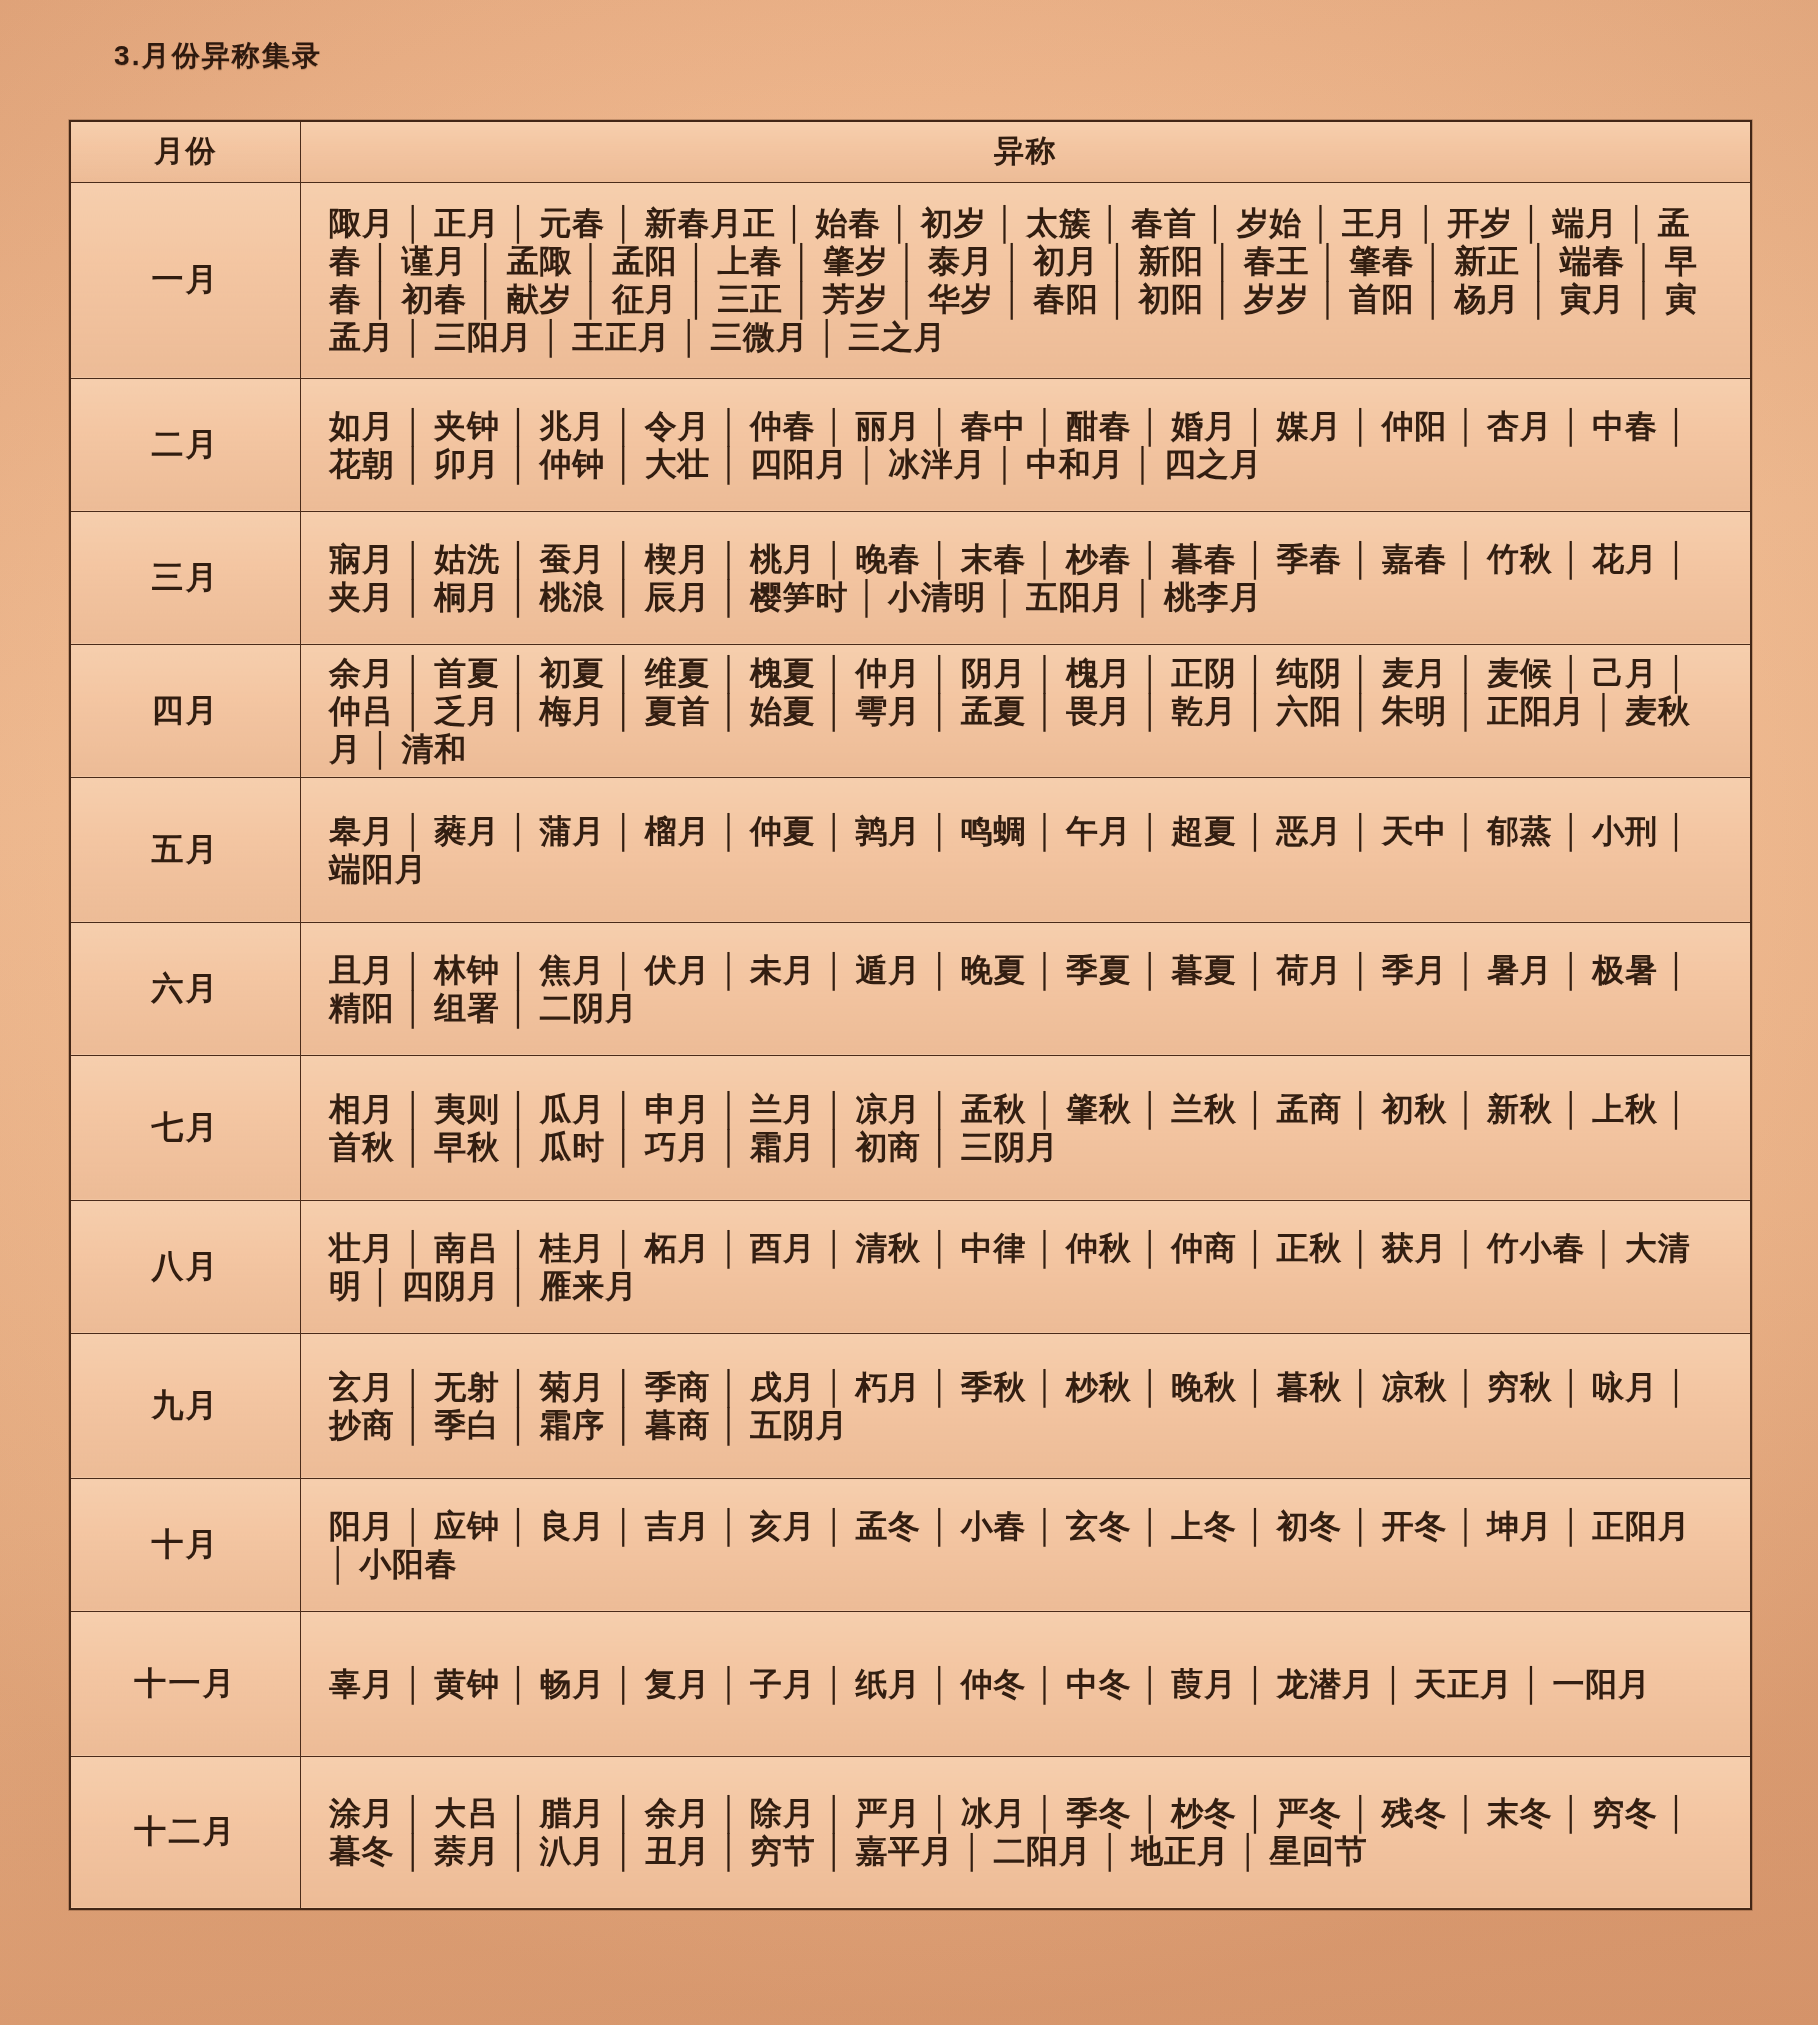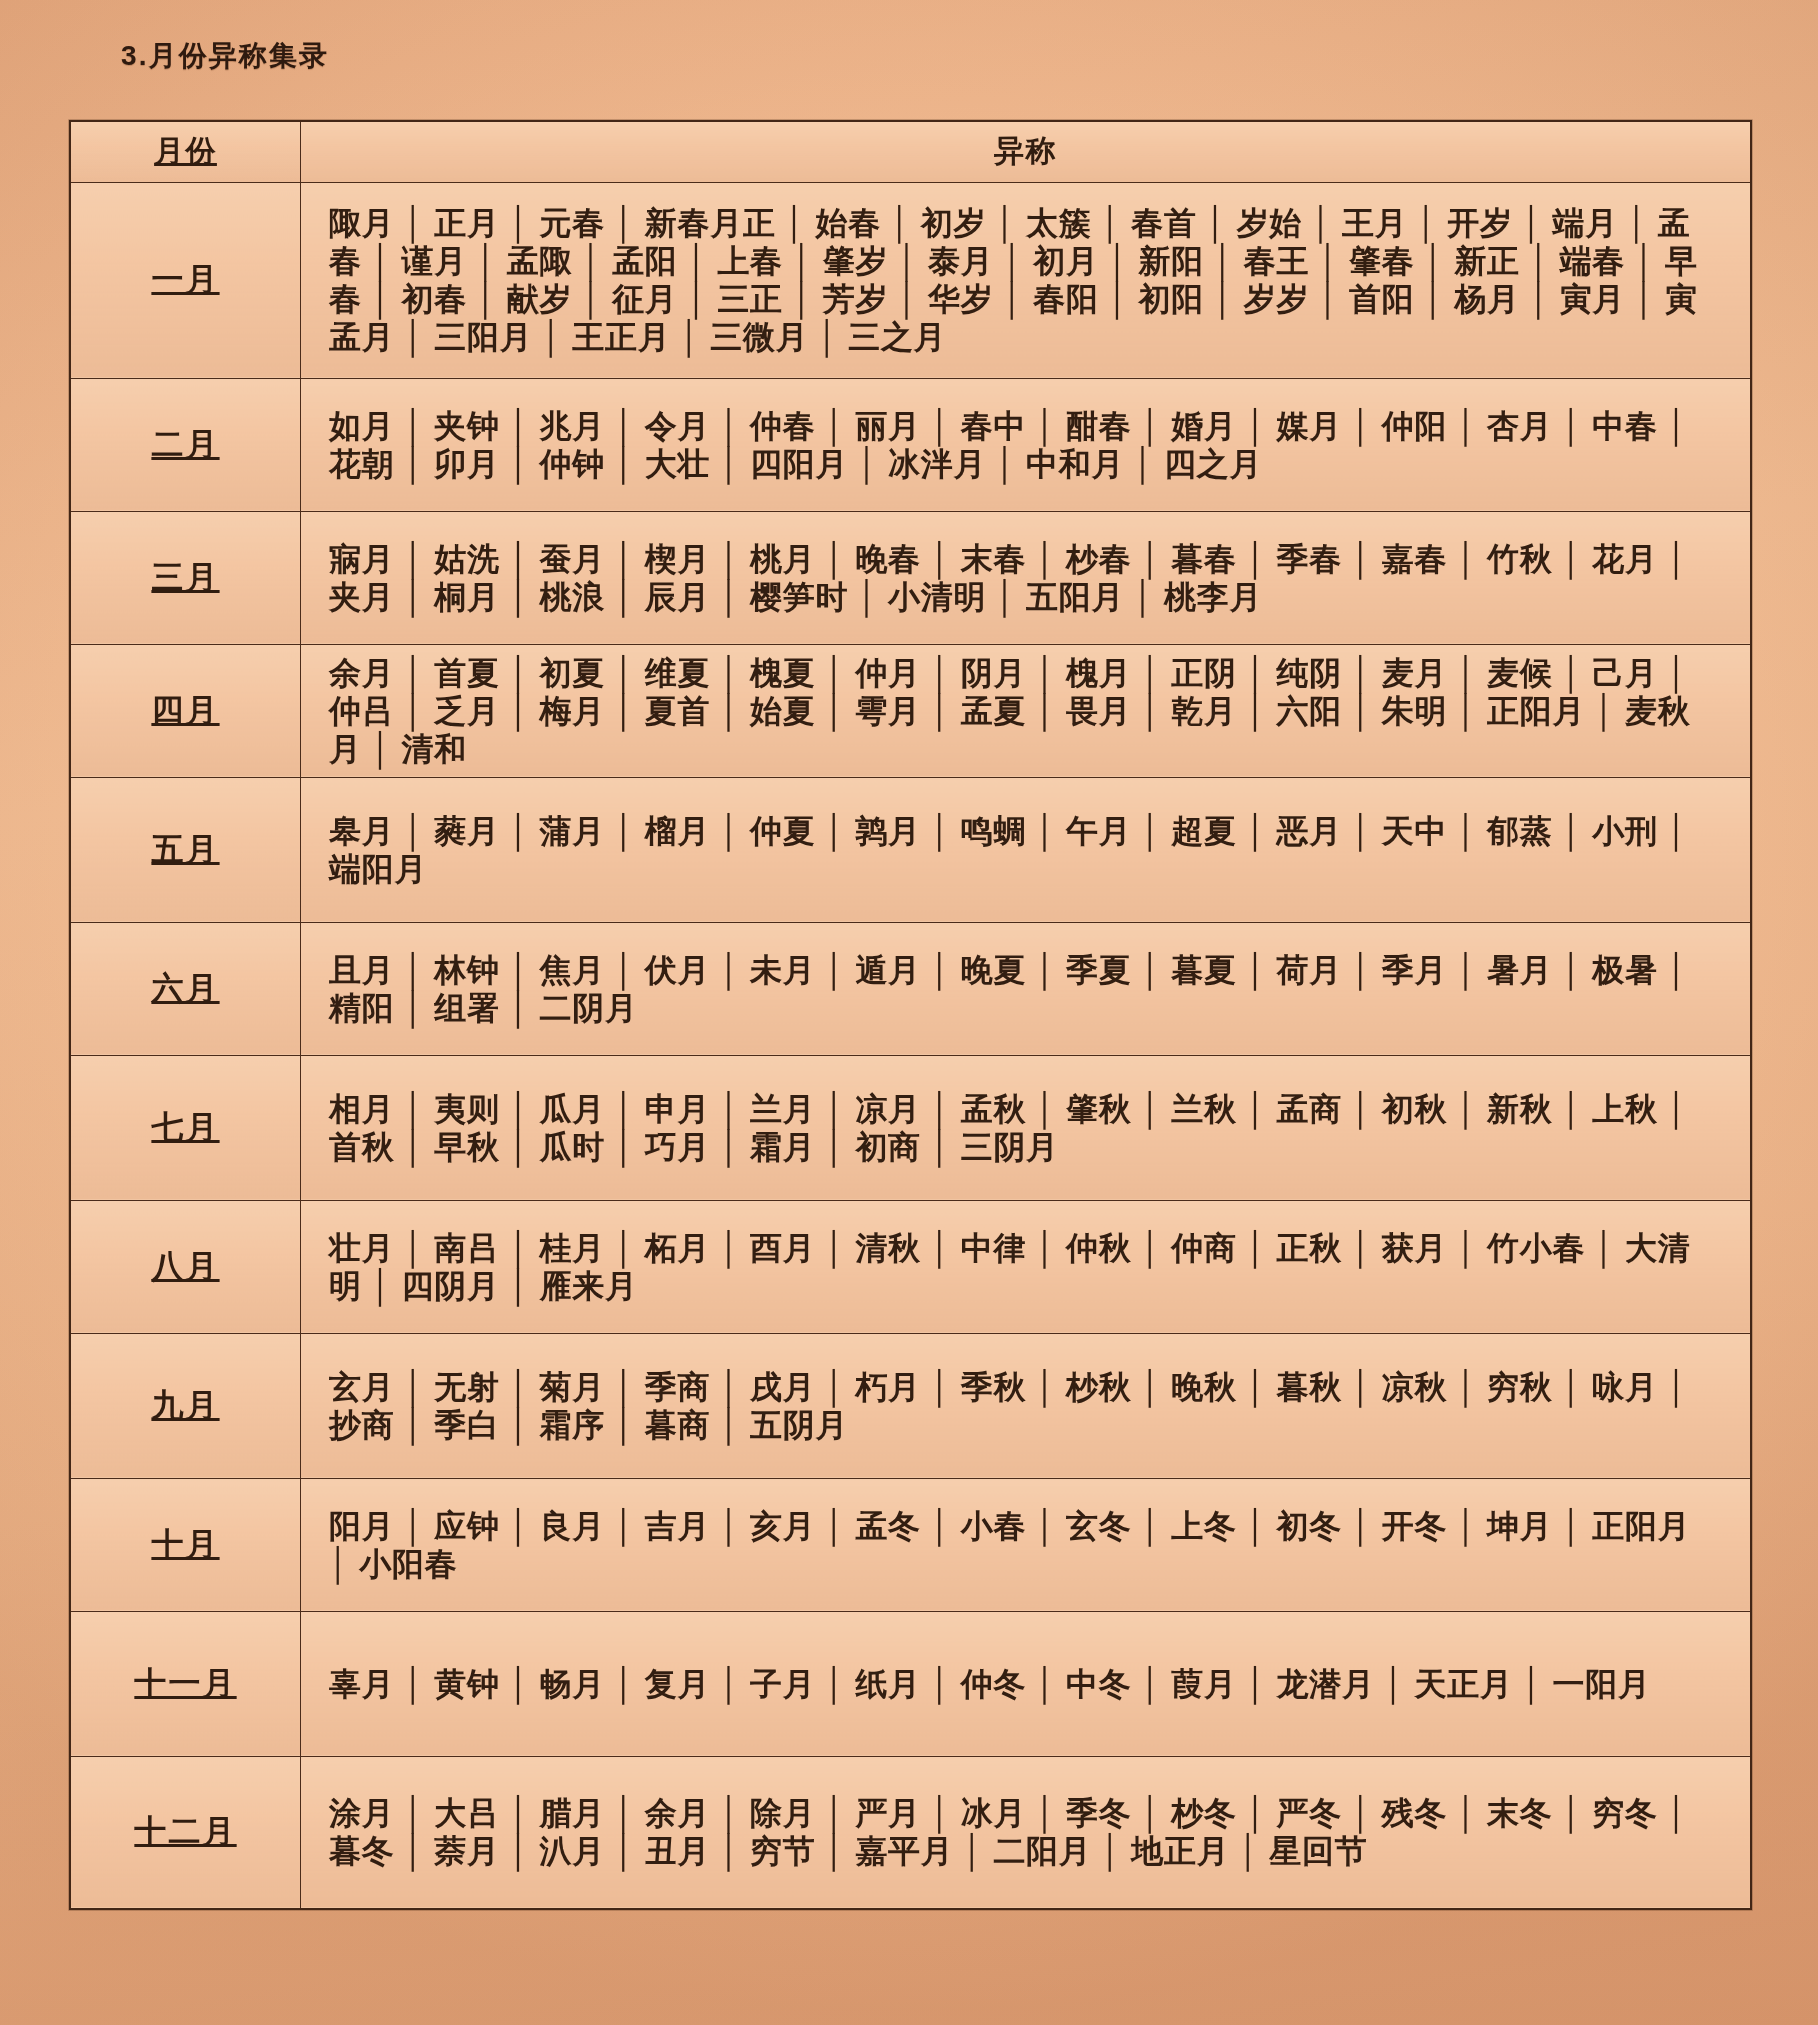--- a/index.html
+++ b/index.html
@@ -20,21 +20,21 @@
   .page {
     position: relative;
     width: 100%;
     height: 100%;
     background:
       radial-gradient(ellipse 1342px 1200px at 50% 40%, rgba(255,226,192,0.50) 0%, rgba(255,214,176,0.20) 50%, rgba(120,60,20,0.10) 100%),
       linear-gradient(170deg, #e9ac82 0%, #efb88e 35%, #ecb287 65%, #df9d73 100%);
   }
   .title {
     position: absolute;
-    left: 121px;
+    left: 114px;
     top: 37px;
     font-size: 28px;
     font-weight: 700;
     letter-spacing: 2.1px;
     color: #2e1a0f;
     text-shadow: 0 0.7px 0.7px rgba(90,40,10,0.25);
   }
   table.month-table {
     position: absolute;
     left: 69px;
@@ -51,21 +51,20 @@
       #f2c29e;
     vertical-align: middle;
   }
   table.month-table {
     border: 2.1px solid #422616;
     box-shadow: 0 0 0 0.7px rgba(70,40,20,0.35);
   }
   th.col-month, td.cell-month {
     width: 227px;
     text-align: center;
-    text-decoration: underline;
   }
   thead tr { height: 61px; }
   th {
     font-size: 30px;
     font-weight: 700;
     color: #311d10;
     letter-spacing: 1.4px;
   }
   td.cell-month {
     font-size: 32px;

